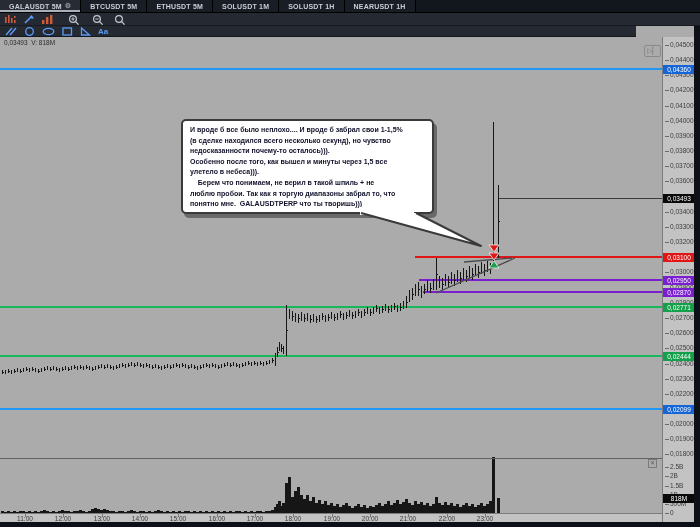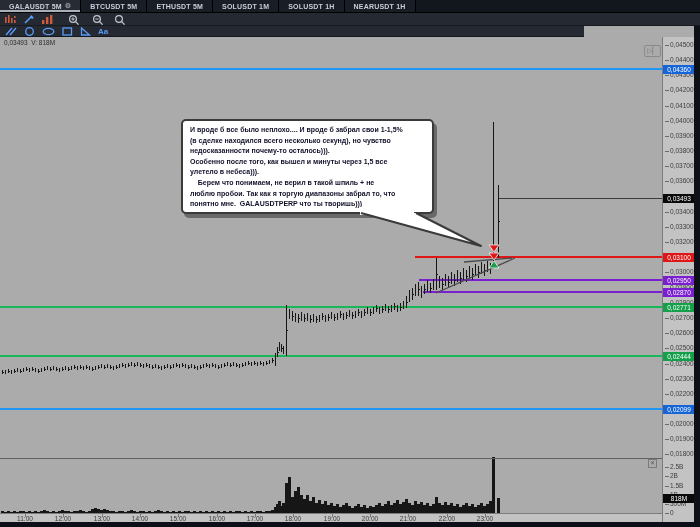--- a/index.html
+++ b/index.html
@@ -12,21 +12,21 @@
     display:flex; align-items:stretch; z-index:30; border-bottom:1px solid #000; }
   .tab { position:relative; display:flex; align-items:center; gap:3px; padding:0 9px;
     background:#191d25; border-right:1px solid #000; color:#c9ced8; font-size:7px;
     font-weight:bold; letter-spacing:.2px; white-space:nowrap; cursor:pointer; }
   .tab.active { background:#262b34; }
   .tab.active:after { content:""; position:absolute; left:0; right:0; bottom:0; height:2px; background:#aab0ba; }
   .tab .gear { color:#8e95a2; font-size:7px; }
 
   .toolbar { position:absolute; left:0; top:13px; width:700px; height:13px; background:#242932;
     display:flex; align-items:center; gap:6px; padding:0 4px; z-index:30; border-bottom:1px solid #171b21; }
-  .drawbar { position:absolute; left:0; top:26px; width:584px; height:11px; background:#242932;
+  .drawbar { position:absolute; left:0; top:26px; width:636px; height:11px; background:#242932;
     display:flex; align-items:center; gap:7px; padding:0 5px; z-index:30; border-bottom:1px solid #14171d; }
   .icon { display:flex; align-items:center; justify-content:center; cursor:pointer; }
   .aa { color:#5b9cf6; font-size:8px; font-weight:bold; line-height:9px; }
 
   
   .price-axis { position:absolute; left:662px; top:37px; width:32px; height:485px;
     background:#c3c3c3; border-left:1px solid #7c7c7c; z-index:10; cursor:ns-resize; }
   .ptick { position:absolute; left:7px; height:8px; line-height:8px; font-size:6.5px; color:#3c3c3c; white-space:nowrap; }
   .ptick:before { content:""; position:absolute; left:-5px; top:4px; width:4px; height:1px; background:#6a6a6a; }
   .plabel { position:absolute; left:0; width:32px; height:9px; line-height:9px; text-align:center;

